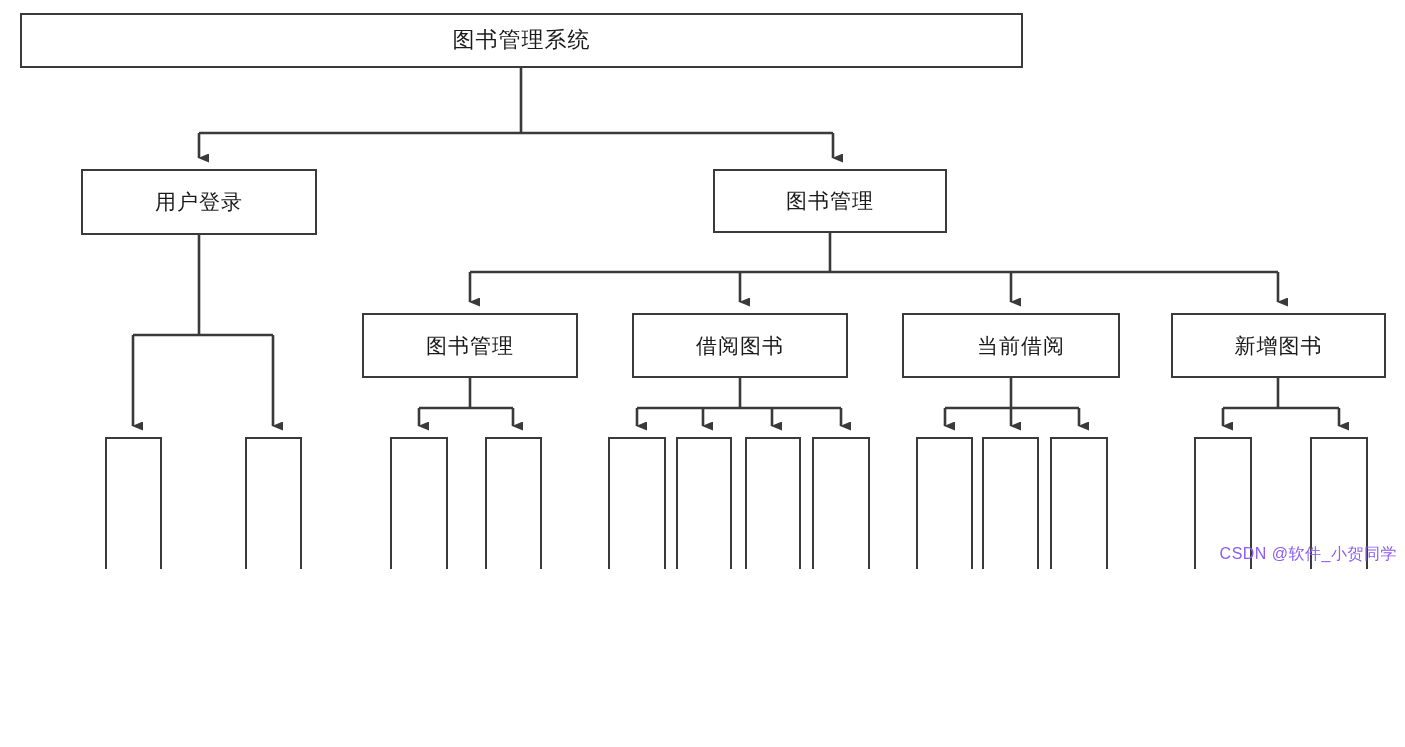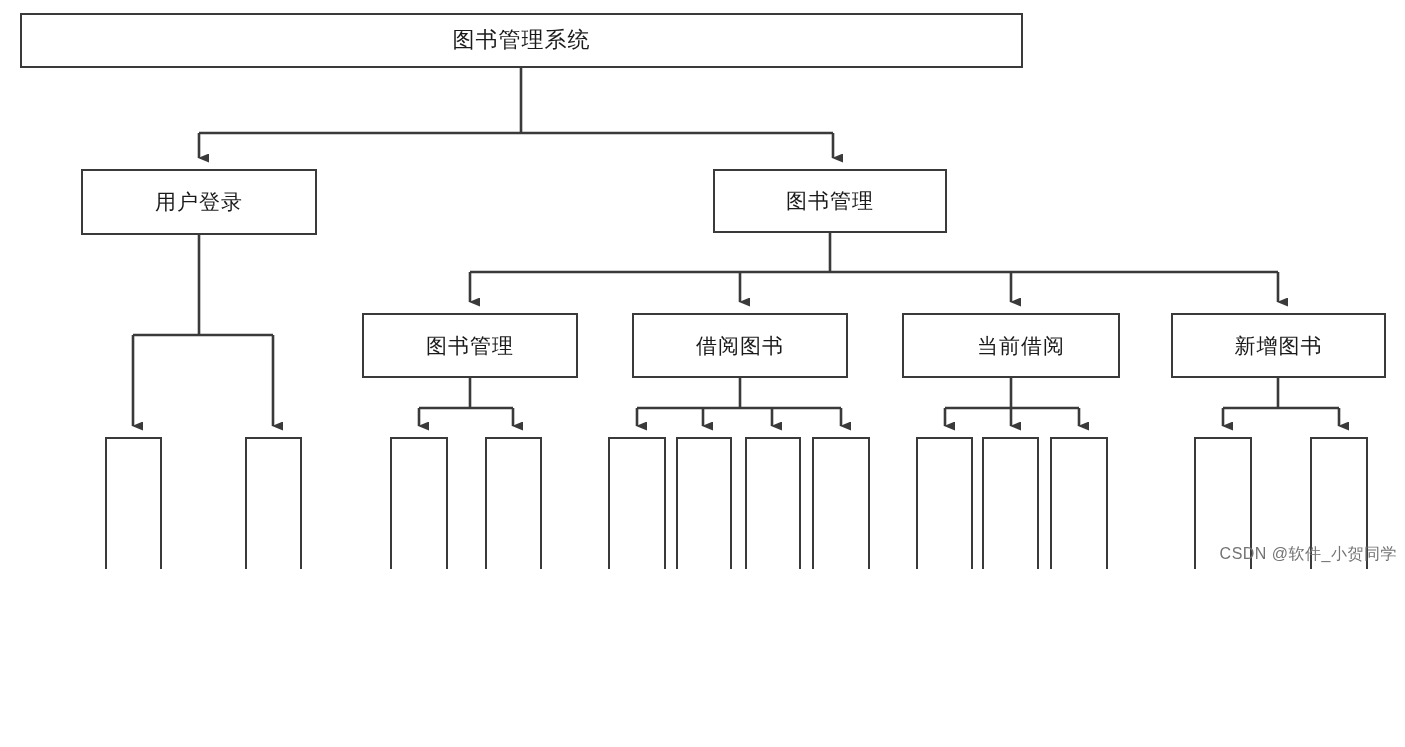--- a/index.html
+++ b/index.html
@@ -58,21 +58,21 @@
     white-space: nowrap;
   }
   .node.root {
     font-size: 22px;
   }
   #watermark {
     position: absolute;
     right: 8px;
     bottom: 4px;
     font-size: 16px;
-    color: #737373;
+    color: #8b5cf6;
     letter-spacing: 0.5px;
     white-space: nowrap;
     user-select: none;
   }
 </style>
 </head>
 <body>
 
 <div id="diagram-root">
 

